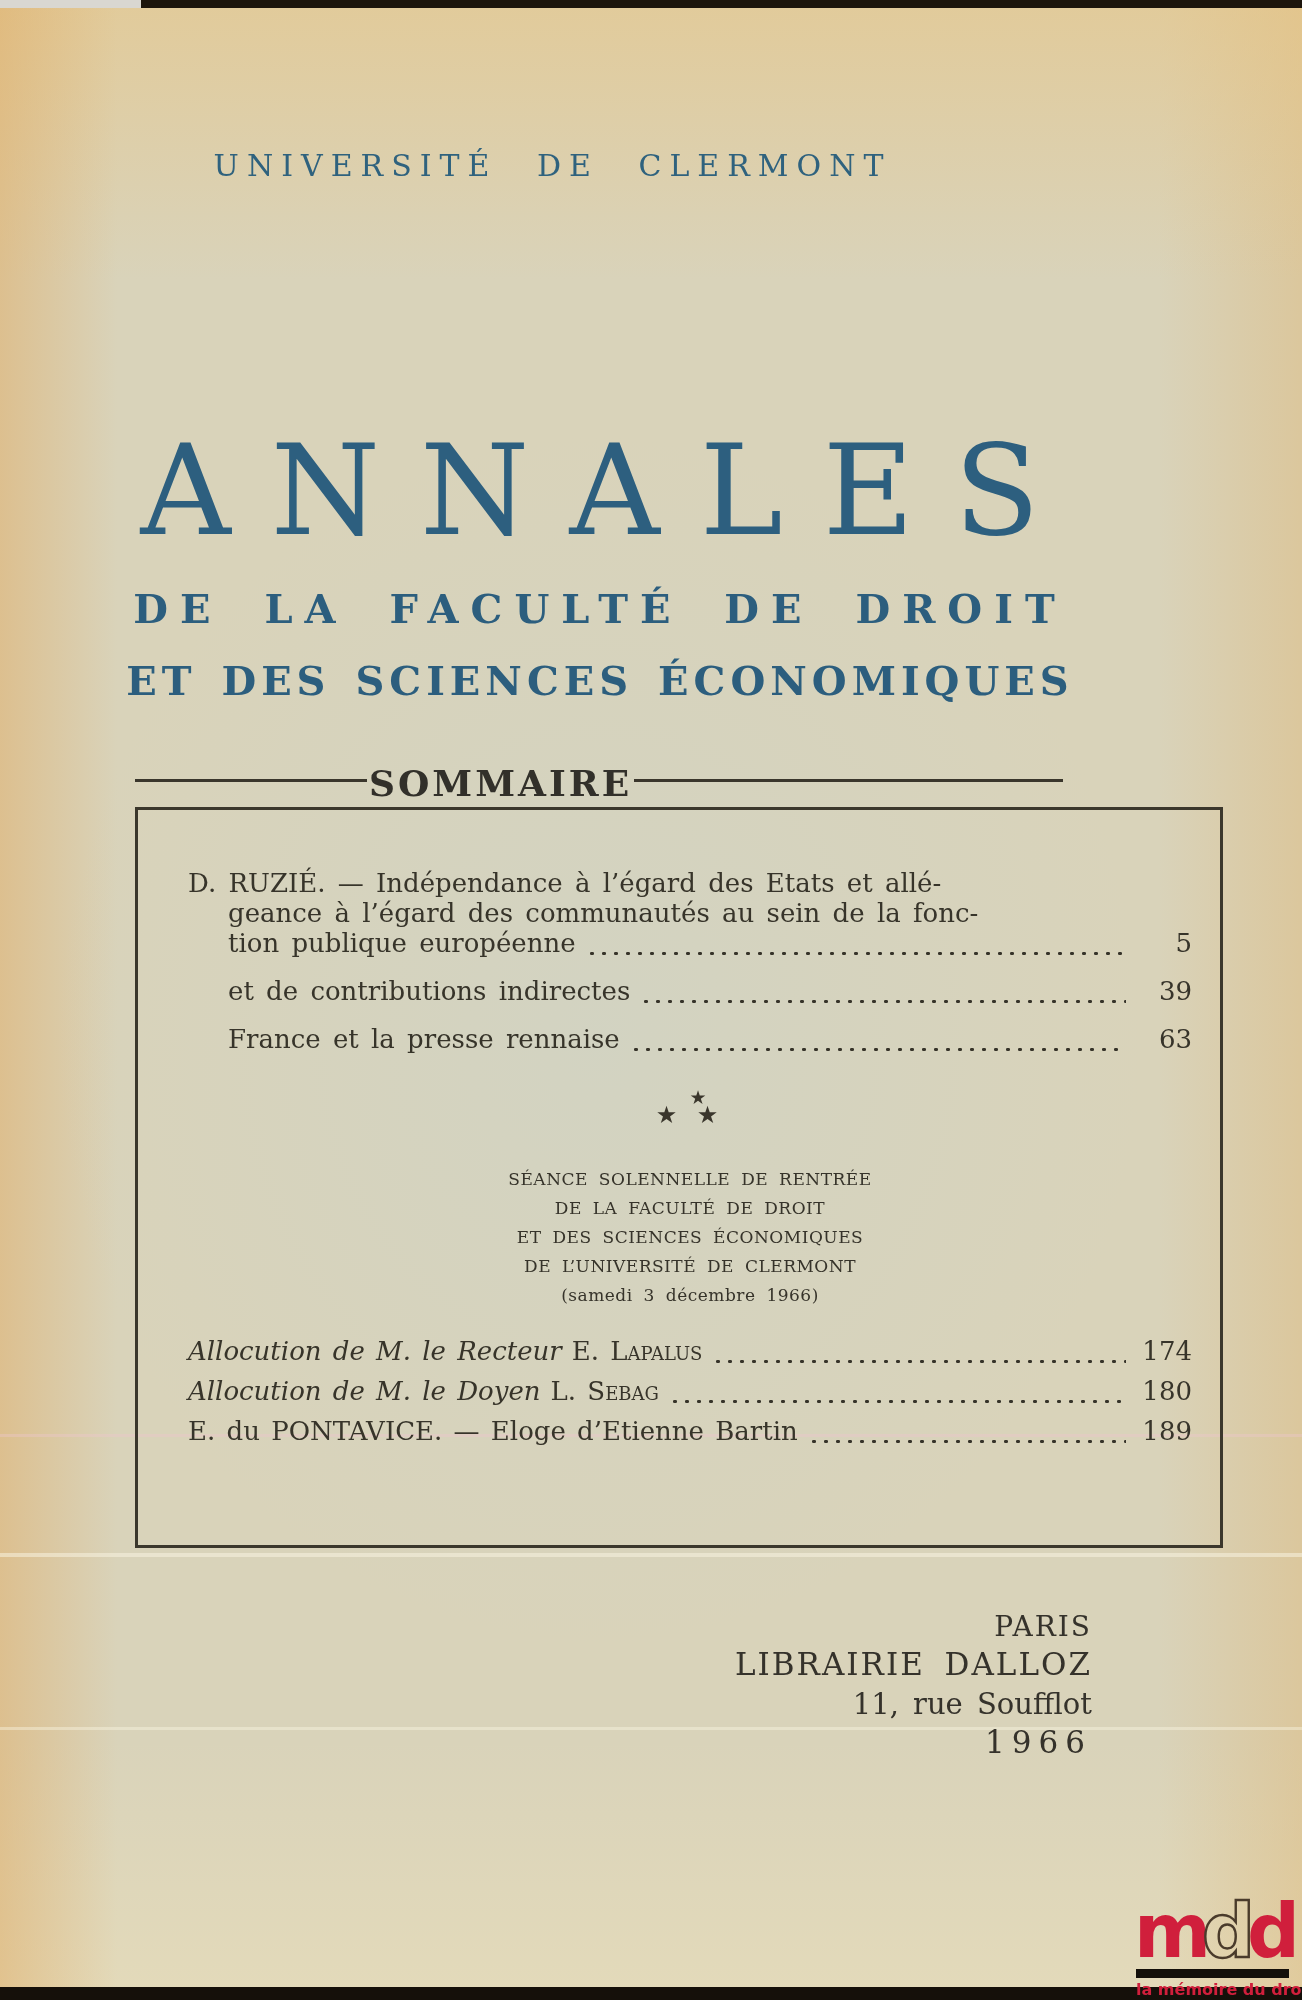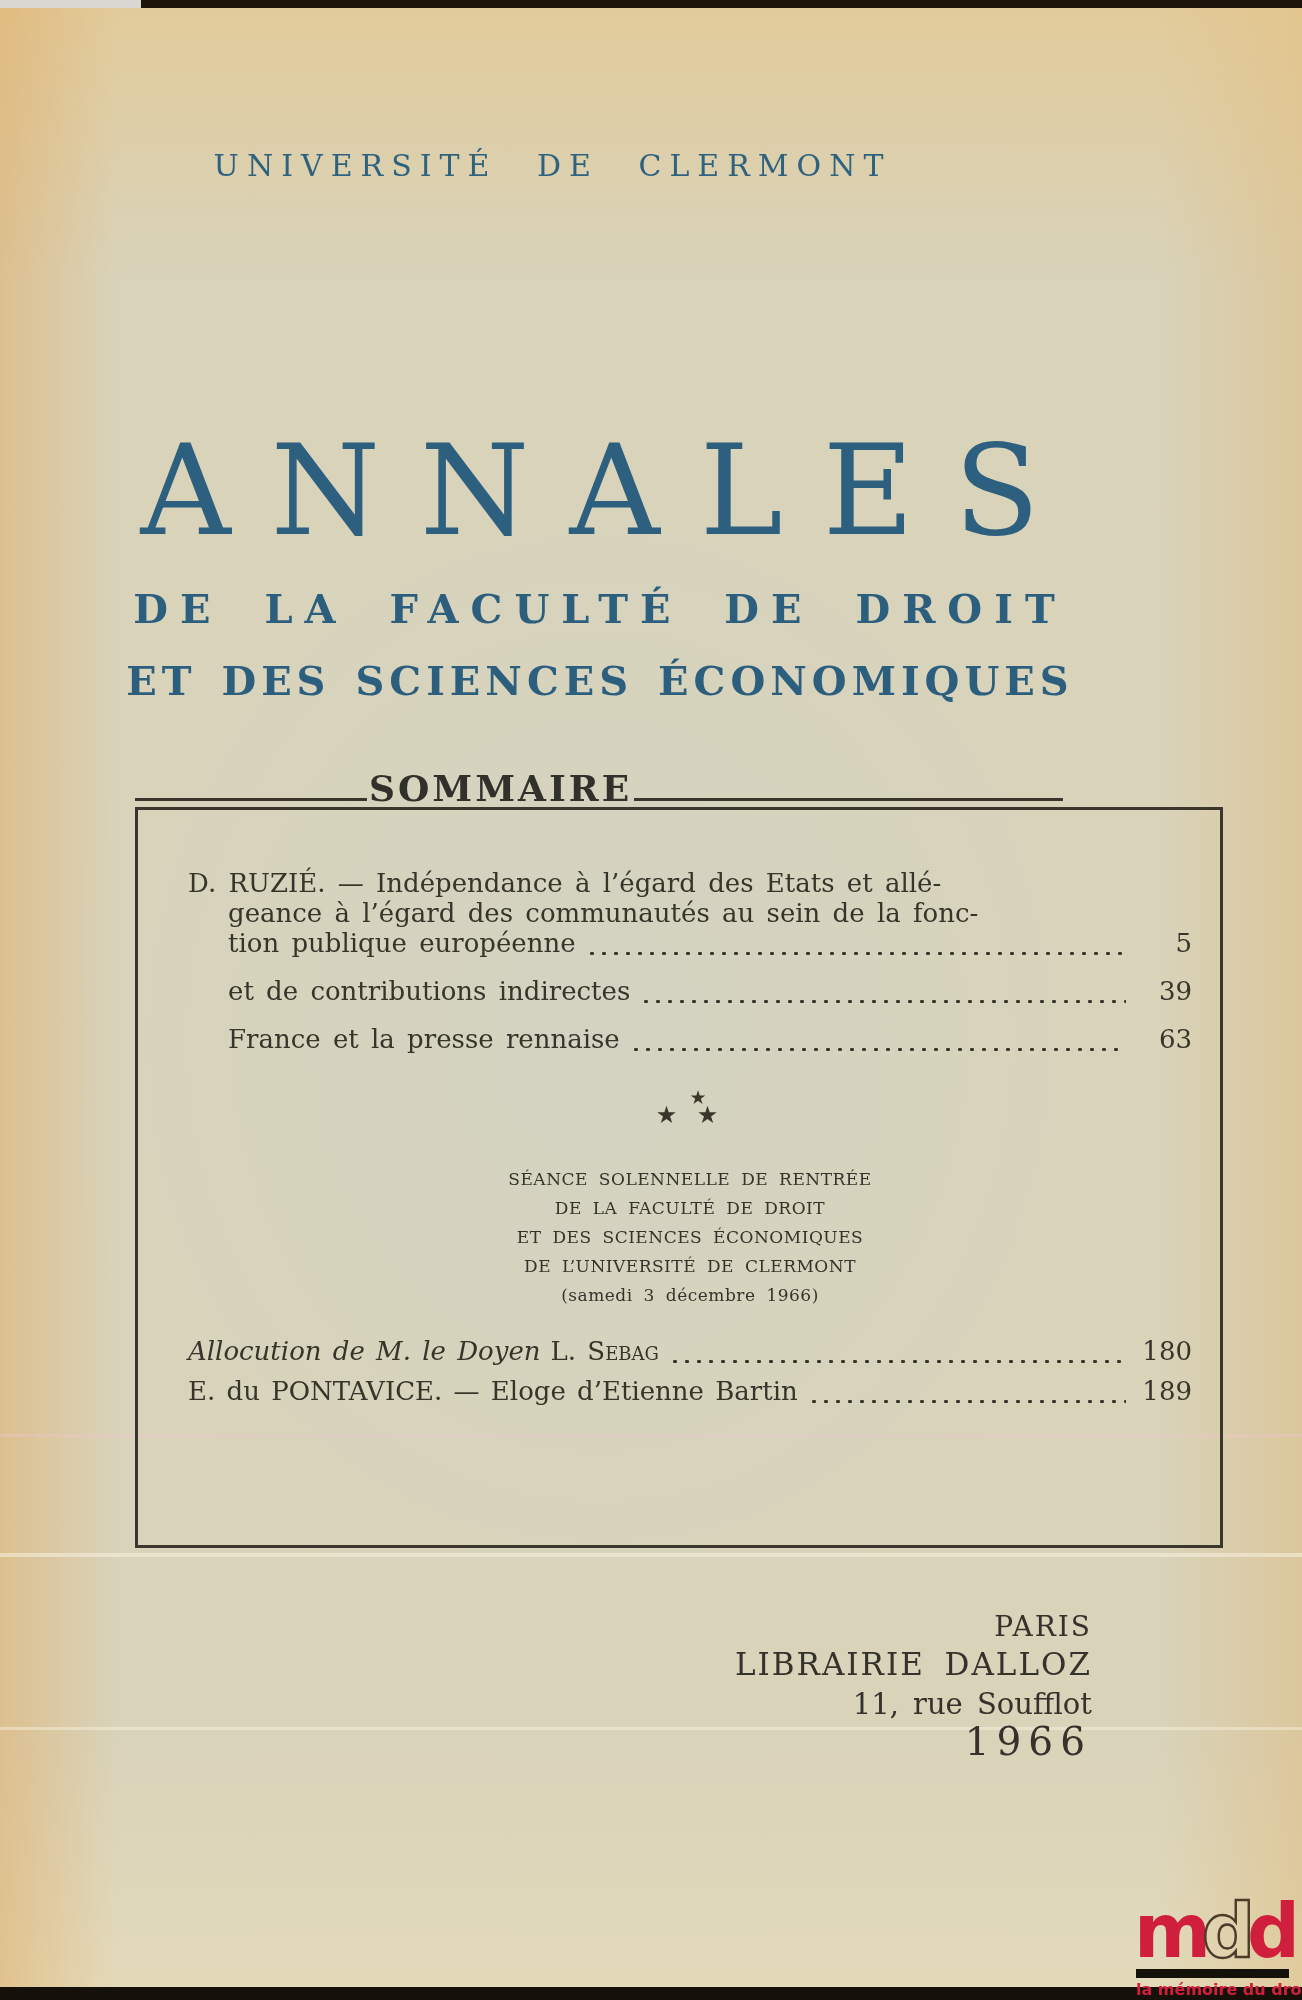--- a/index.html
+++ b/index.html
@@ -42,21 +42,21 @@
     text-align:center;margin:0;
     font-size:125px;font-weight:normal;letter-spacing:40px;padding-left:40px;box-sizing:border-box;
     color:#2d5f7f;
   }
   .subtitle{position:absolute;left:100px;width:1000px;text-align:center;font-weight:bold;color:#2c5e7e;}
   .subtitle1{top:585px;font-size:40px;letter-spacing:12px;word-spacing:16px;}
   .subtitle2{top:657px;font-size:40px;letter-spacing:5px;word-spacing:6px;}
 
   .sommaire{
     position:absolute;top:760px;left:135px;width:928px;height:46px;
-    display:flex;align-items:flex-end;color:#32302a;
+    display:flex;align-items:center;color:#32302a;
   }
   .sommaire .rule{border-bottom:3px solid #3a362c;margin-bottom:5px;}
   .sommaire .rule-left{width:232px;}
   .sommaire .rule-right{flex:1;}
   .sommaire .word{font-size:36px;font-weight:bold;letter-spacing:3px;padding:0 2px;line-height:1;}
 
   .toc-box{
     position:absolute;top:807px;left:135px;width:1088px;height:741px;
     border:3px solid #3b372c;box-sizing:border-box;
     padding:58px 28px 0 50px;
@@ -87,21 +87,21 @@
   .it{font-style:italic;}
   .nm{margin-left:10px;}
 
   .publisher{
     position:absolute;top:1610px;left:92px;width:1000px;
     text-align:right;color:#35322b;
   }
   .pub-city{font-size:28px;line-height:34px;letter-spacing:2px;word-spacing:6px;}
   .pub-name{font-size:31px;line-height:40px;letter-spacing:2px;word-spacing:8px;}
   .pub-addr{font-size:29px;line-height:40px;word-spacing:5px;}
-  .pub-year{font-size:39px;line-height:36px;letter-spacing:7px;}
+  .pub-year{font-size:31px;line-height:36px;letter-spacing:7px;}
 
   .mdd-wrap{position:absolute;right:4px;bottom:0;width:162px;z-index:6;}
   .mdd-svg{display:block;}
   .mdd-bar{width:153px;height:9px;background:#14100a;margin-top:1px;}
   .mdd-caption{
     font-family:"DejaVu Sans","Liberation Sans",sans-serif;
     font-weight:bold;font-size:16px;line-height:20px;color:#d01f3c;
     margin-top:2px;white-space:nowrap;
   }
   .mdd-text{font-family:"DejaVu Sans","Liberation Sans",sans-serif;font-weight:bold;}
@@ -165,20 +165,26 @@
 
     <div class="seance">
       <div>SÉANCE SOLENNELLE DE RENTRÉE</div>
       <div>DE LA FACULTÉ DE DROIT</div>
       <div>ET DES SCIENCES ÉCONOMIQUES</div>
       <div>DE L’UNIVERSITÉ DE CLERMONT</div>
       <div>(samedi 3 décembre 1966)</div>
     </div>
 
     <div class="alloc">
+      <div class="alloc-row">
+        <span class="it">Allocution de M. le Recteur</span>
+        <span class="sc nm">E. Lapalus</span>
+        <span class="dots"></span>
+        <span class="pg">174</span>
+      </div>
       <div class="alloc-row">
         <span class="it">Allocution de M. le Doyen</span>
         <span class="sc nm">L. Sebag</span>
         <span class="dots"></span>
         <span class="pg">180</span>
       </div>
       <div class="alloc-row">
         <span class="ln">E. du PONTAVICE. — Eloge d’Etienne Bartin</span>
         <span class="dots"></span>
         <span class="pg">189</span>

